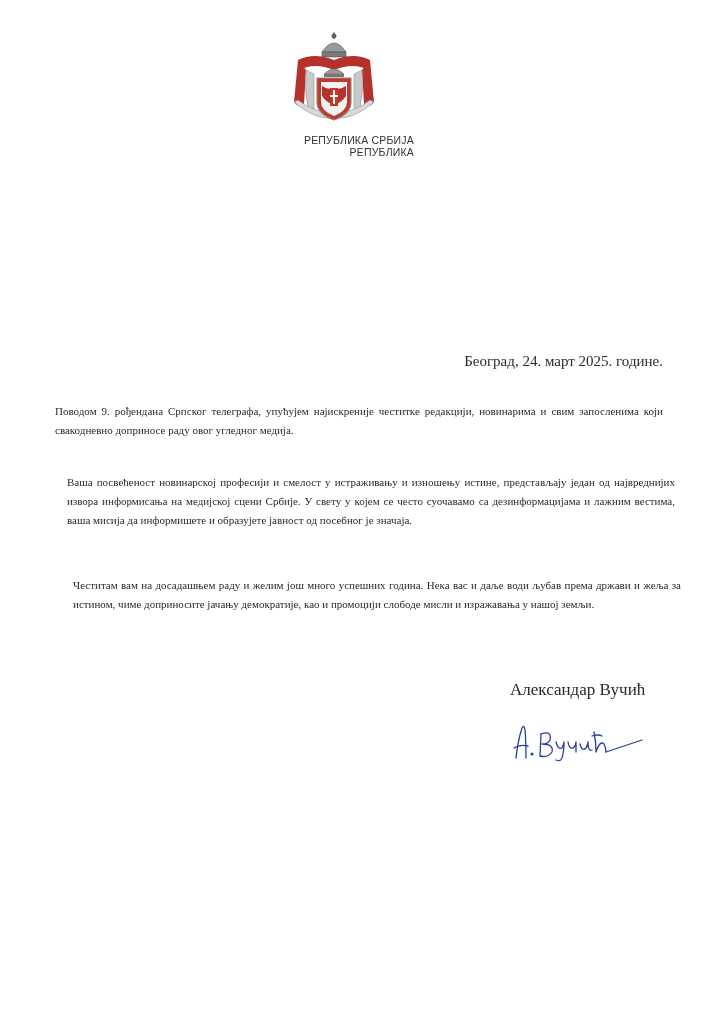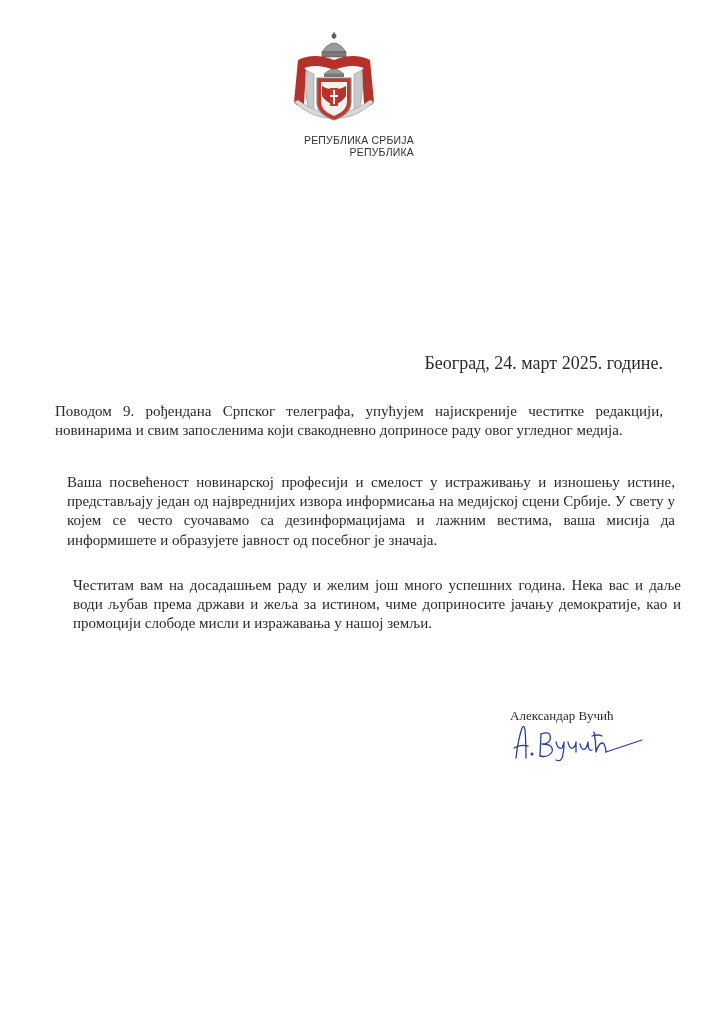--- a/index.html
+++ b/index.html
@@ -35,42 +35,42 @@
       color: #333;
       line-height: 12px;
       white-space: nowrap;
     }
     .lh-line.first { margin-top: 4px; }
 
     .date {
       position: absolute;
       right: 44px;
       top: 353px;
-      font-size: 18px;
+      font-size: 15px;
       white-space: nowrap;
     }
 
     .body-text {
       position: absolute;
       left: 55px;
       width: 608px;
-      font-size: 15px;
+      font-size: 11px;
       line-height: 19.2px;
       text-align: justify;
       text-align-last: left;
     }
     .p1 { top: 402px; }
     .p2 { top: 461px; }
     .p3 { top: 558px; }
 
     .signer {
       position: absolute;
       left: 510px;
-      top: 708px;
-      font-size: 13px;
+      top: 680px;
+      font-size: 17px;
       white-space: nowrap;
     }
     .signature {
       position: absolute;
       left: 510px;
       top: 722px;
       width: 140px;
       height: 40px;
     }
   </style>

